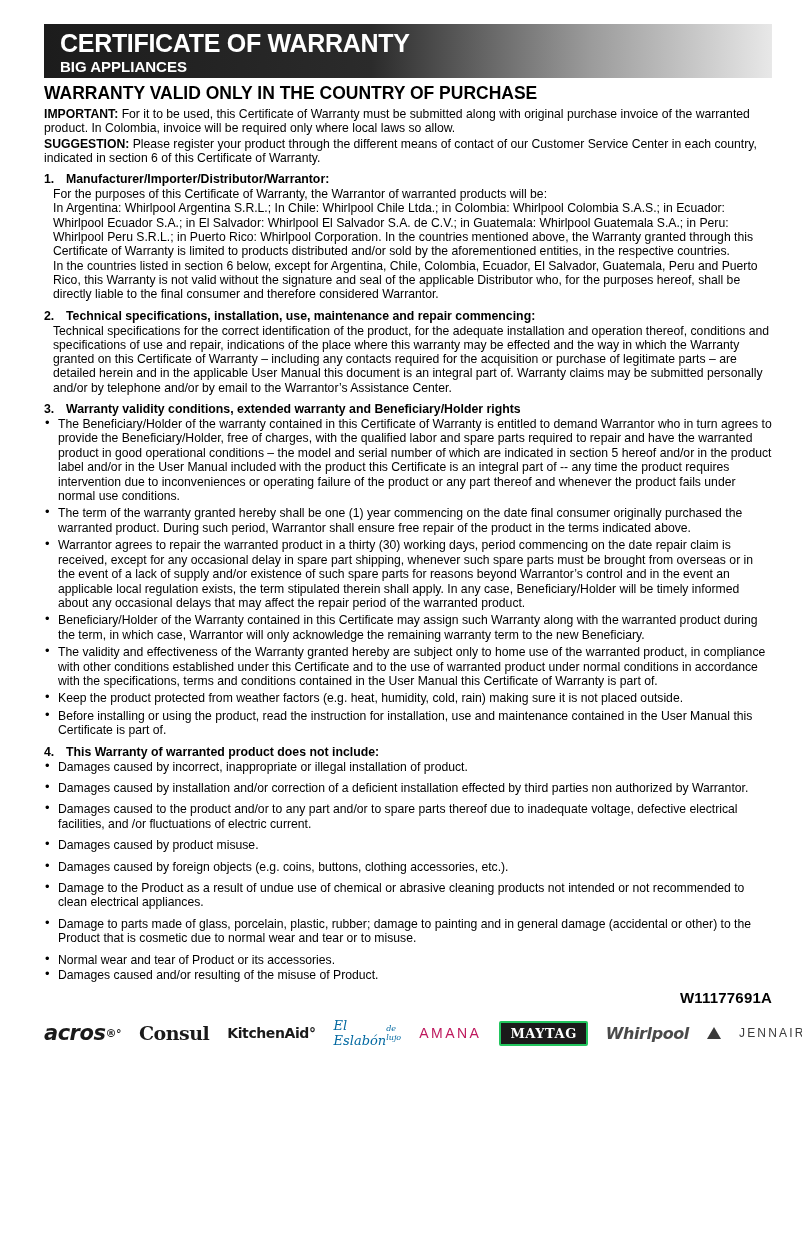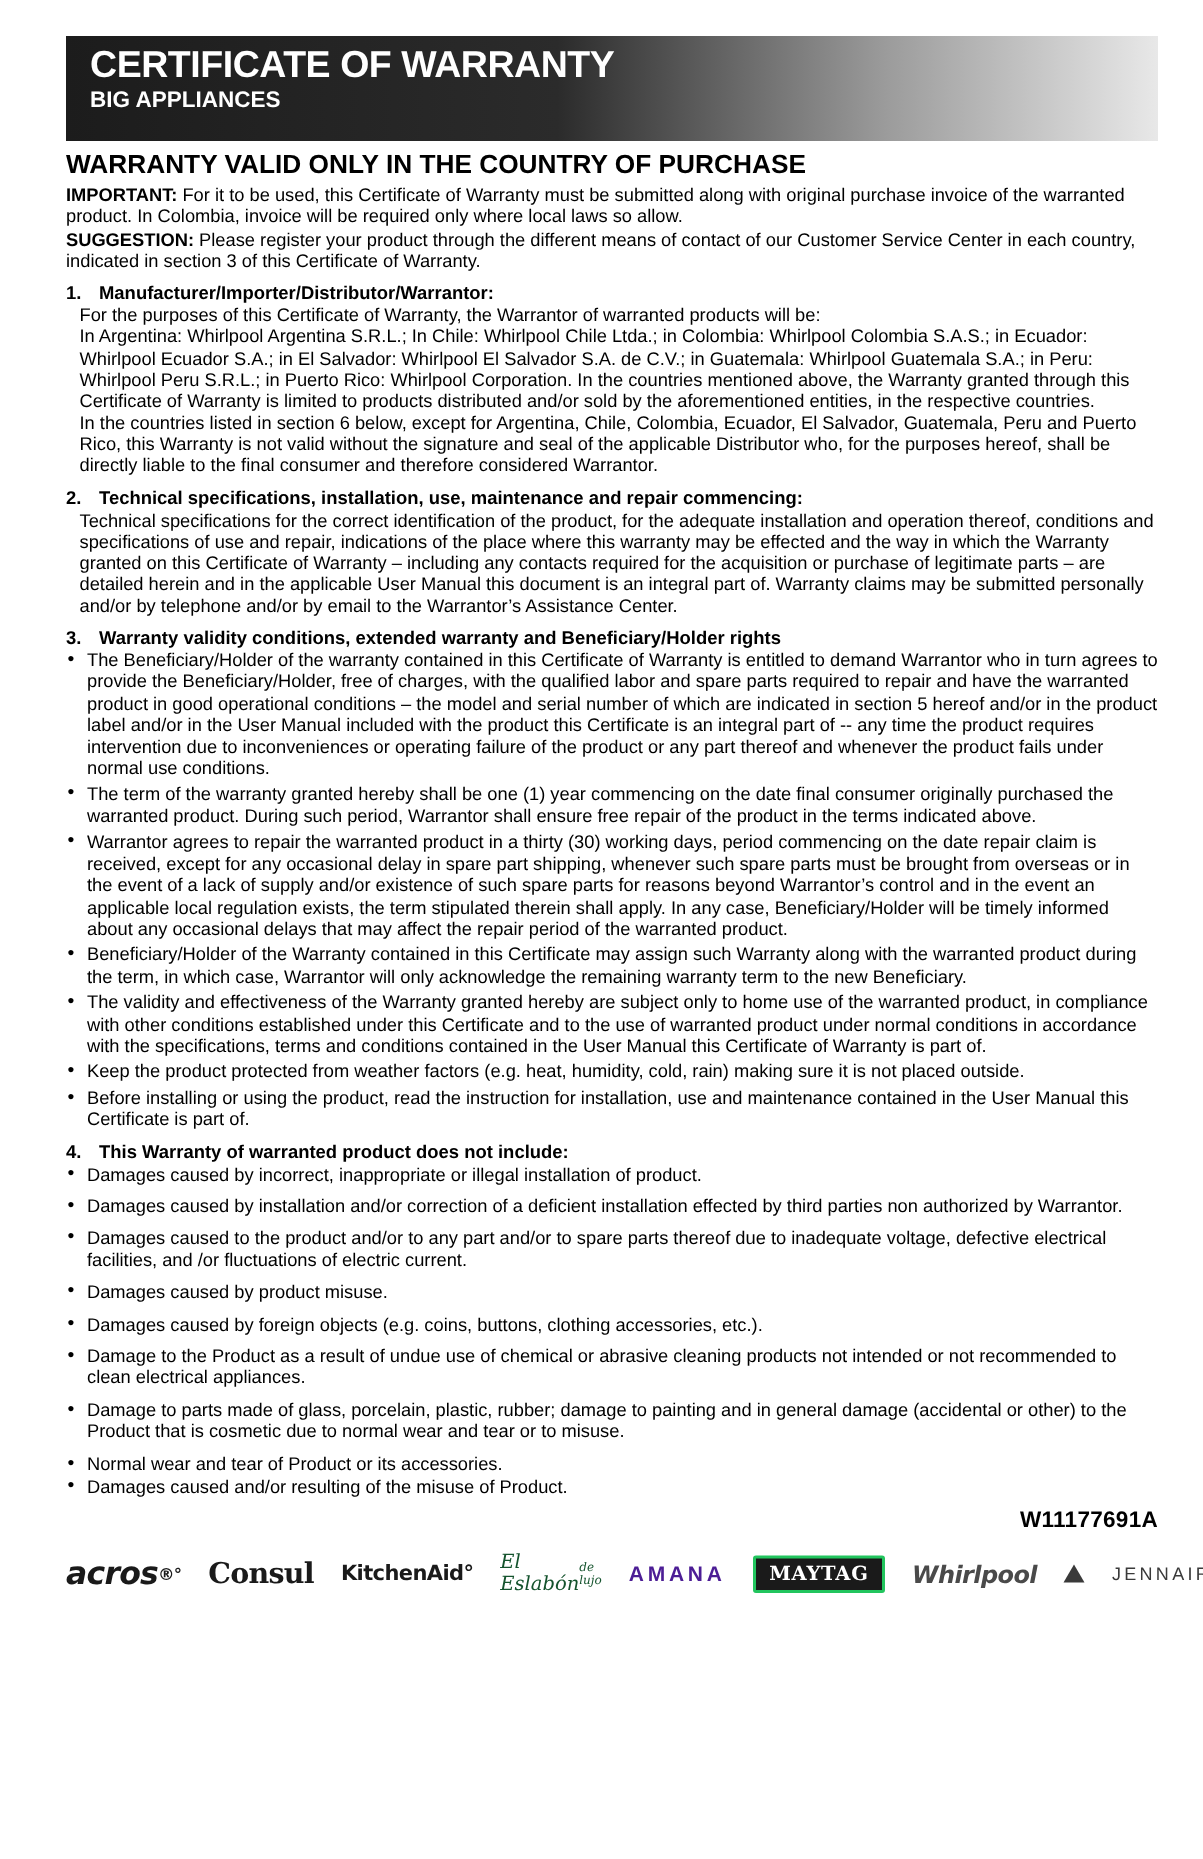--- a/index.html
+++ b/index.html
@@ -18,21 +18,21 @@
   .page {
     position: absolute;
     left: 44px;
     top: 24px;
     width: 728px;
   }
   
   .header-band {
     background: linear-gradient(to right, #1c1c1c 0%, #2b2b2b 45%, #9b9b9b 75%, #e8e8e8 100%);
     padding: 6px 0 4px 16px;
-    height: 70px;
+    height: 54px;
     box-sizing: border-box;
   }
   .header-title {
     color: #ffffff;
     font-size: 25px;
     font-weight: bold;
     letter-spacing: -0.3px;
     line-height: 27px;
     margin: 0;
   }
@@ -144,29 +144,29 @@
   }
   .logo-kitchenaid {
     font-size: 14px;
     font-weight: bold;
     font-family: "DejaVu Sans", sans-serif;
     letter-spacing: -0.4px;
   }
   .logo-eslabon {
     font-size: 13px;
     font-style: italic;
-    color: #14532d;
+    color: #0369a1;
     font-family: "DejaVu Serif", serif;
   }
   .logo-eslabon small { font-size: 8px; }
   .logo-amana {
     font-size: 14px;
-    font-weight: bold;
+    font-weight: normal;
     letter-spacing: 2.5px;
-    color: #4c1d95;
+    color: #be185d;
   }
   .logo-maytag {
     background: #1a1a1a;
     color: #ffffff;
     font-size: 13px;
     font-weight: bold;
     padding: 3px 9px;
     border: 2px solid #22c55e;
     border-radius: 2px;
     letter-spacing: 0.5px;
@@ -202,21 +202,21 @@
 <div class="page">
 
   <div class="header-band">
     <div class="header-title">CERTIFICATE OF WARRANTY</div>
     <div class="header-sub">BIG APPLIANCES</div>
   </div>
 
   <div class="validity">WARRANTY VALID ONLY IN THE COUNTRY OF PURCHASE</div>
 
   <p class="block"><span class="lead-label">IMPORTANT:</span><span> For it to be used, this Certificate of Warranty must be submitted along with original purchase invoice of the warranted product. In Colombia, invoice will be required only where local laws so allow.</span></p>
-  <p class="block"><span class="lead-label">SUGGESTION:</span><span> Please register your product through the different means of contact of our Customer Service Center in each country, indicated in section 3 of this Certificate of Warranty.</span></p>
+  <p class="block"><span class="lead-label">SUGGESTION:</span><span> Please register your product through the different means of contact of our Customer Service Center in each country, indicated in section 6 of this Certificate of Warranty.</span></p>
 
   <div class="section-title">
     <span class="num">1.</span>
     <span>Manufacturer/Importer/Distributor/Warrantor:</span>
   </div>
   <div class="section-body">
     <p>For the purposes of this Certificate of Warranty, the Warrantor of warranted products will be:</p>
     <p>In Argentina: Whirlpool Argentina S.R.L.; In Chile: Whirlpool Chile Ltda.; in Colombia: Whirlpool Colombia S.A.S.; in Ecuador: Whirlpool Ecuador S.A.; in El Salvador: Whirlpool El Salvador S.A. de C.V.; in Guatemala: Whirlpool Guatemala S.A.; in Peru: Whirlpool Peru S.R.L.; in Puerto Rico: Whirlpool Corporation. In the countries mentioned above, the Warranty granted through this Certificate of Warranty is limited to products distributed and/or sold by the aforementioned entities, in the respective countries.</p>
     <p>In the countries listed in section 6 below, except for Argentina, Chile, Colombia, Ecuador, El Salvador, Guatemala, Peru and Puerto Rico, this Warranty is not valid without the signature and seal of the applicable Distributor who, for the purposes hereof, shall be directly liable to the final consumer and therefore considered Warrantor.</p>
   </div>

